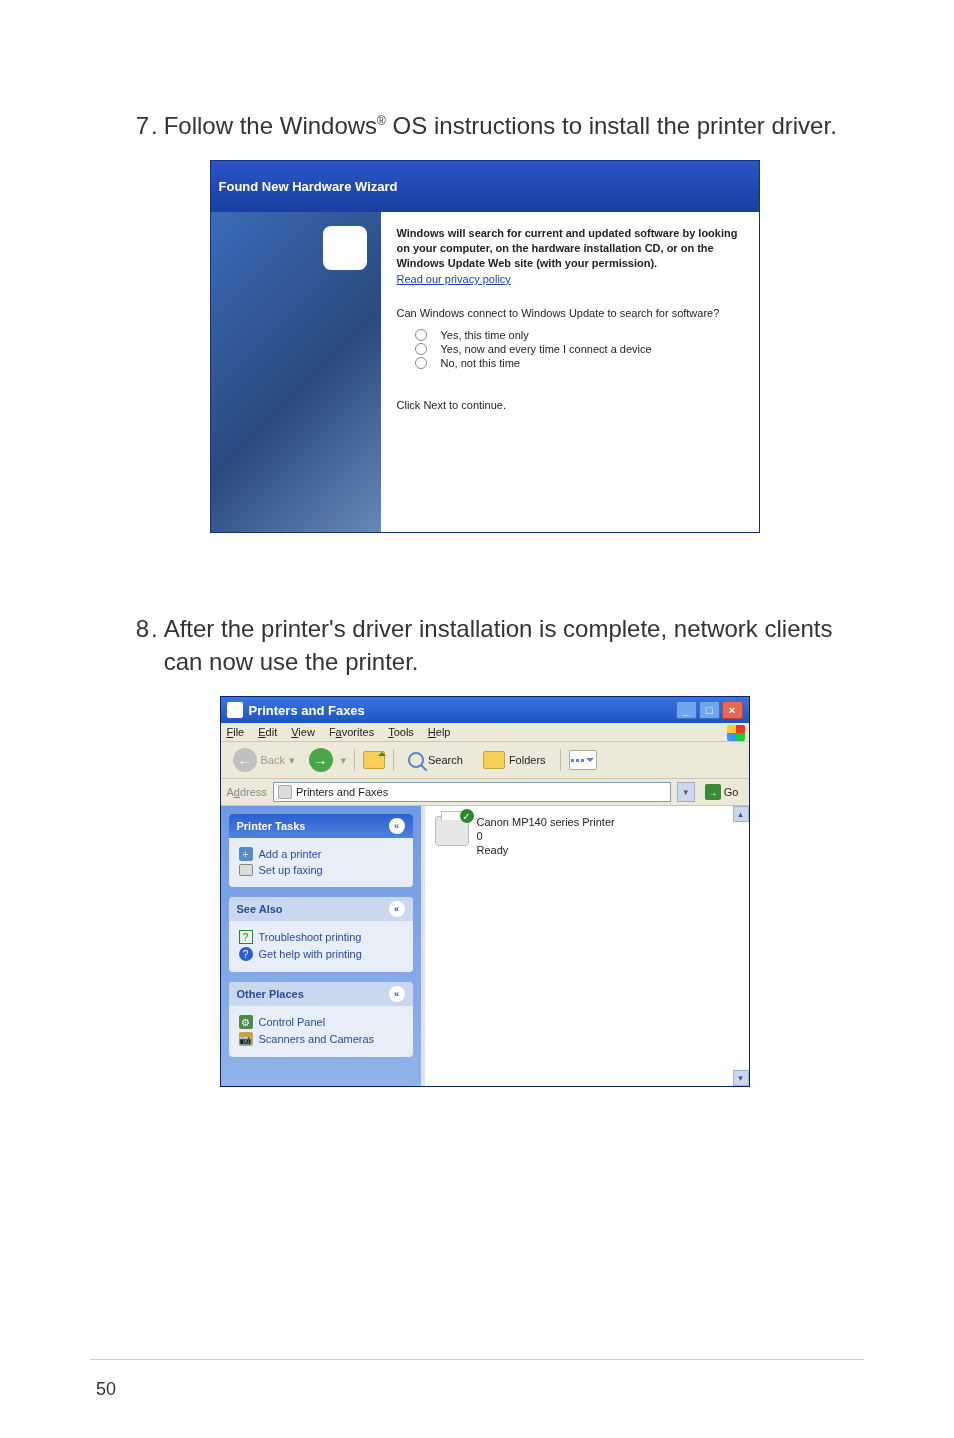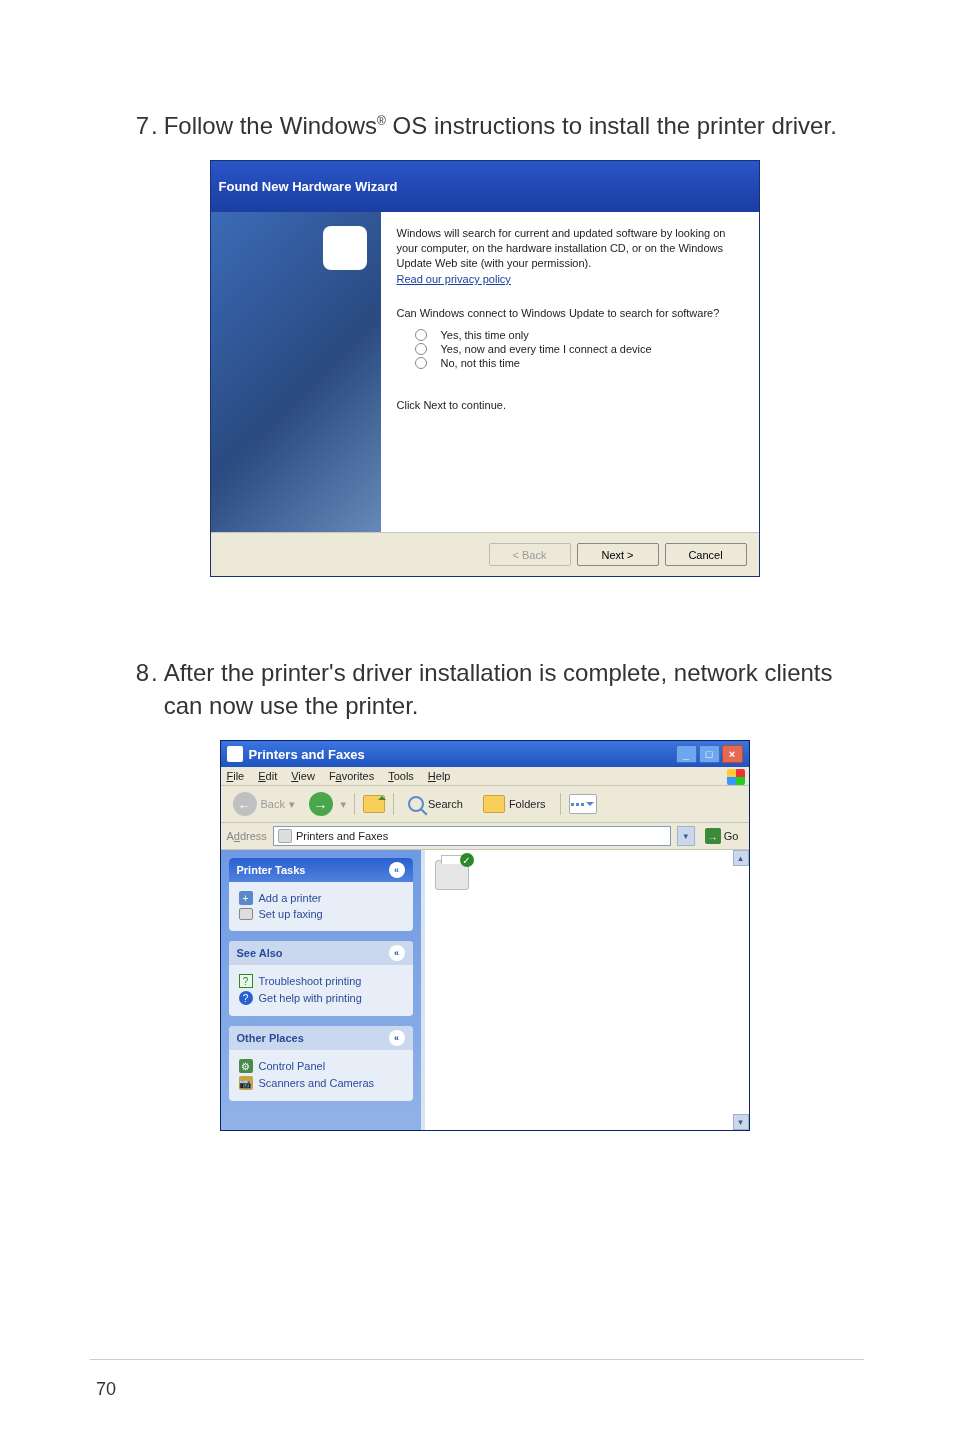--- a/index.html
+++ b/index.html
@@ -81,20 +81,21 @@
   }
   .wiz-h1 {
     font-size: 16px;
     font-weight: bold;
     margin: 0 0 14px 0;
     line-height: 1.25;
   }
   .wiz-para {
     margin: 0 0 2px 0;
     line-height: 1.35;
+    font-weight: bold;
   }
   .wiz-link {
     color: #1a3ea0;
     text-decoration: underline;
     margin-bottom: 18px;
     display: inline-block;
   }
   .wiz-q { margin: 4px 0 10px 0; }
   .wiz-radio {
     display: flex;
@@ -352,25 +353,20 @@
             <span class="radio-dot"></span>
             <span>Yes, now and every time I connect a device</span>
           </div>
         <div class="wiz-radio">
             <span class="radio-dot"></span>
             <span>No, not this time</span>
           </div>
         <p class="wiz-click">Click Next to continue.</p>
       </div>
     </div>
-    <div class="wiz-footer">
-      <button class="wbtn dis">&lt; Back</button>
-      <button class="wbtn">Next &gt;</button>
-      <button class="wbtn">Cancel</button>
-    </div>
   </div>
 
   <div class="instr">
     <span class="num">8</span>
     <span class="dot">.</span>
     <span class="txt">After the printer's driver installation is complete, network clients can now use the printer.</span>
   </div>
 
   <div class="pfwin">
     <div class="pf-title">
@@ -482,21 +478,26 @@
               </a>
           </div>
         </div>
       </div>
       <div class="pf-main">
         <div class="scroll-top">▴</div>
         <div class="printer-item">
           <div class="printer-ic">
             <div class="p-badge">✓</div>
           </div>
+          <div class="printer-txt">
+            <div>Canon MP140 series Printer</div>
+            <div>0</div>
+            <div>Ready</div>
+          </div>
         </div>
         <div class="scroll-bot">▾</div>
       </div>
     </div>
   </div>
 </div>
 
 <hr class="foot">
-<div class="page-num">70</div>
+<div class="page-num">50</div>
 
 </body></html>

